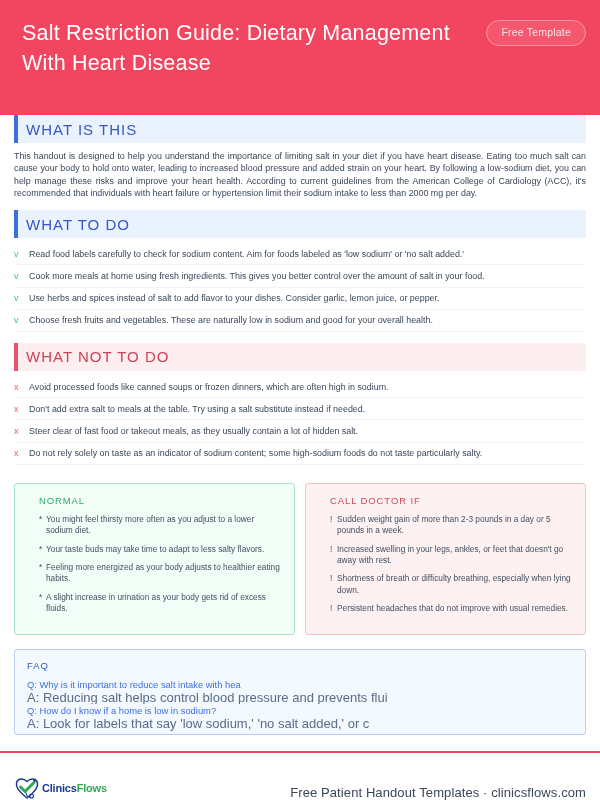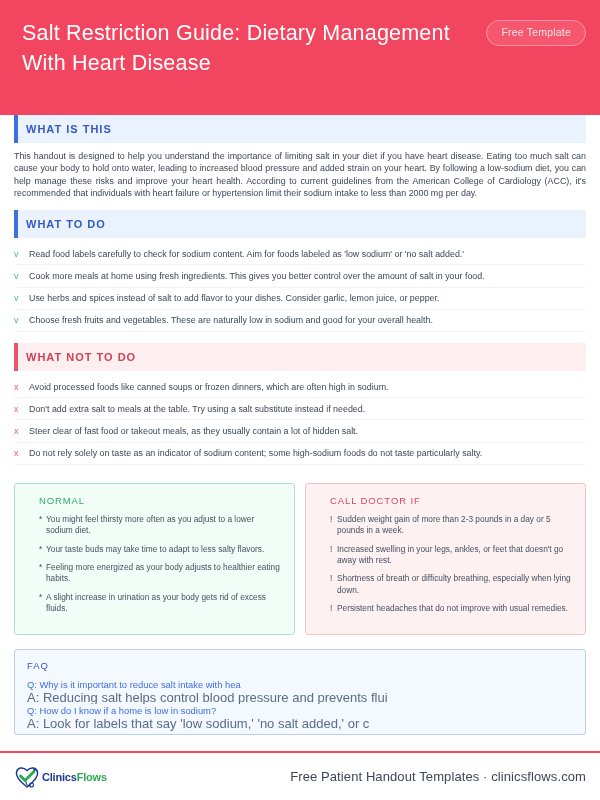--- a/index.html
+++ b/index.html
@@ -54,23 +54,23 @@
   .sec-band.red  { background: #fdeff0; }
   .sec-band::before {
     content: "";
     position: absolute;
     left: 0; top: 0; bottom: 0;
     width: 3.5px;
   }
   .sec-band.blue::before { background: #3c6fe0; }
   .sec-band.red::before  { background: #e8556a; }
   .sec-title {
-    font-size: 11px;
+    font-size: 15px;
     letter-spacing: 1px;
-    font-weight: 700;
+    font-weight: 400;
     text-align: right;
   }
   .sec-band.blue .sec-title { color: #3558c4; }
   .sec-band.red  .sec-title { color: #cf4155; }
 
   
   .para {
     margin: 7px 14px 0 14px;
     font-size: 8.9px;
     line-height: 12.3px;
@@ -166,23 +166,23 @@
     left: 0; right: 0;
     bottom: 47px;
     height: 2px;
     background: #f2455f;
   }
   .footer {
     position: absolute;
     left: 0; right: 0; bottom: 0;
     height: 47px;
     display: flex;
-    align-items: center;
+    align-items: flex-end;
     justify-content: space-between;
-    padding: 12px 14px;
+    padding: 0 14px;
     border-radius: 21px;
   }
   .logo { display: flex; align-items: center; gap: 2px; }
   .logo-mark { width: 26px; height: 24px; display: block; }
   .logo-text { font-size: 11px; font-weight: bold; letter-spacing: -.2px; }
   .logo-text .c { color: #1b3a8f; }
   .logo-text .f { color: #2faa52; }
   .footer-right {
     font-size: 13px;
     color: #3b4757;

